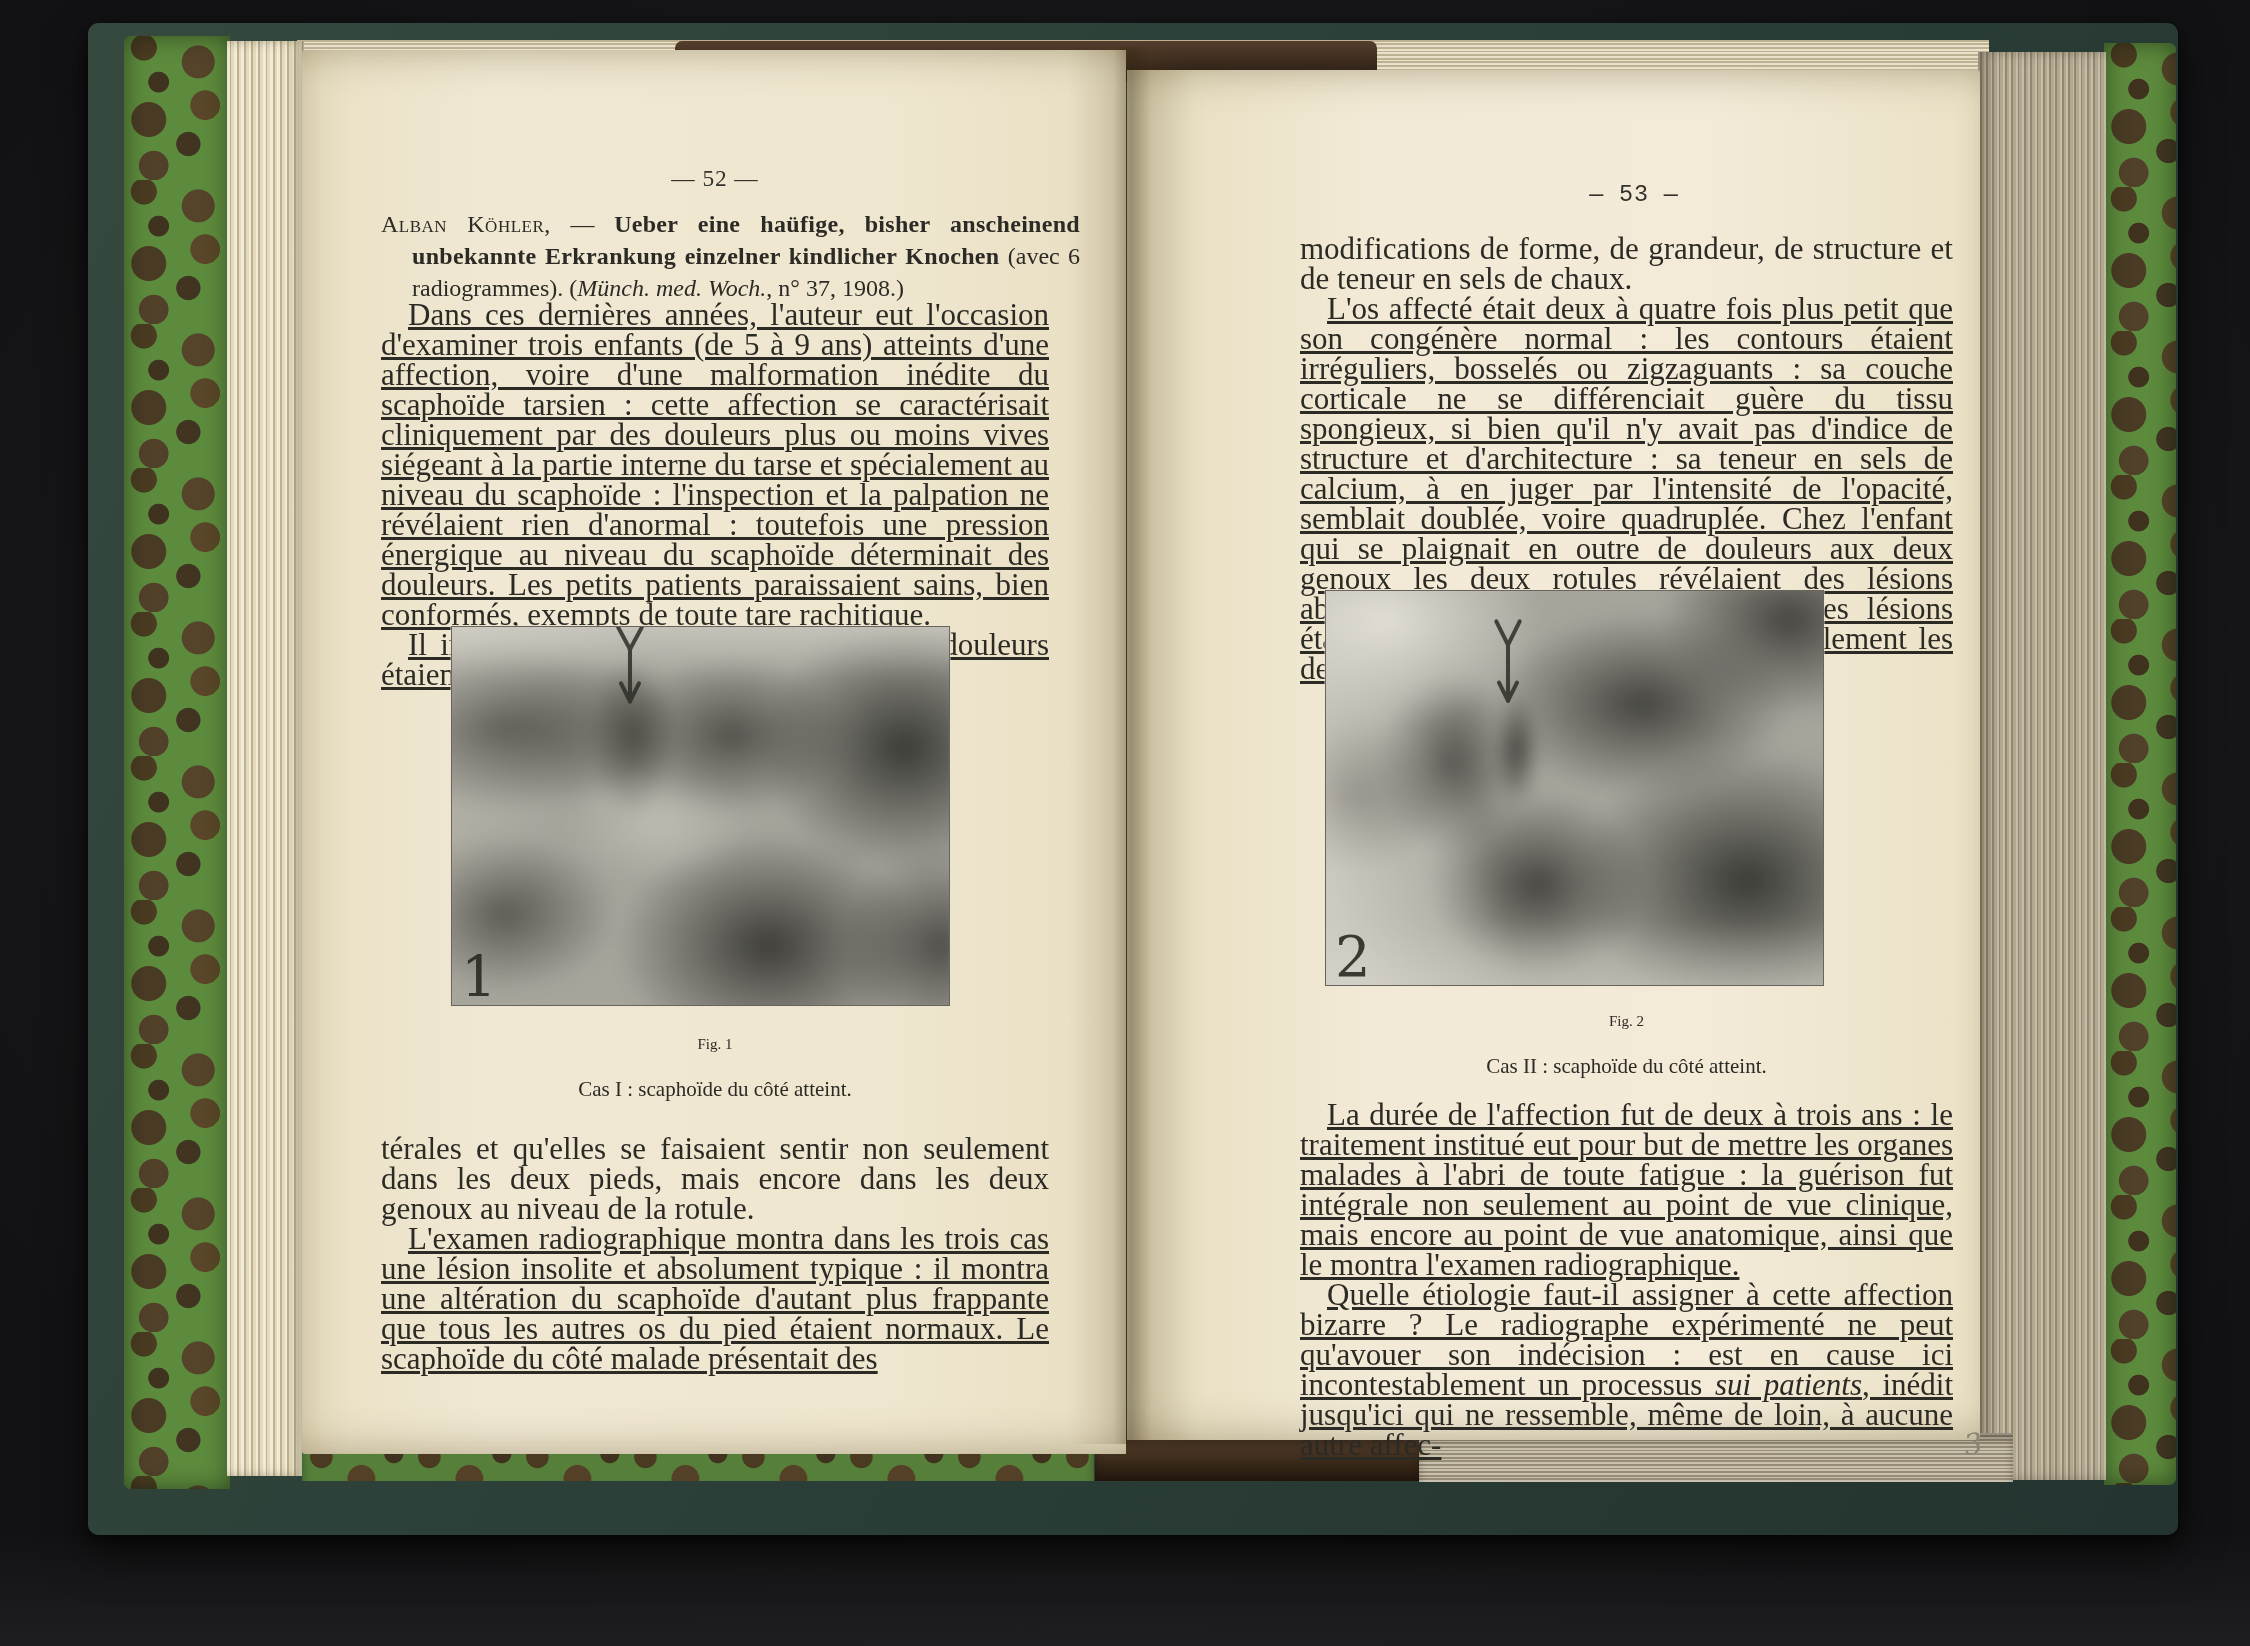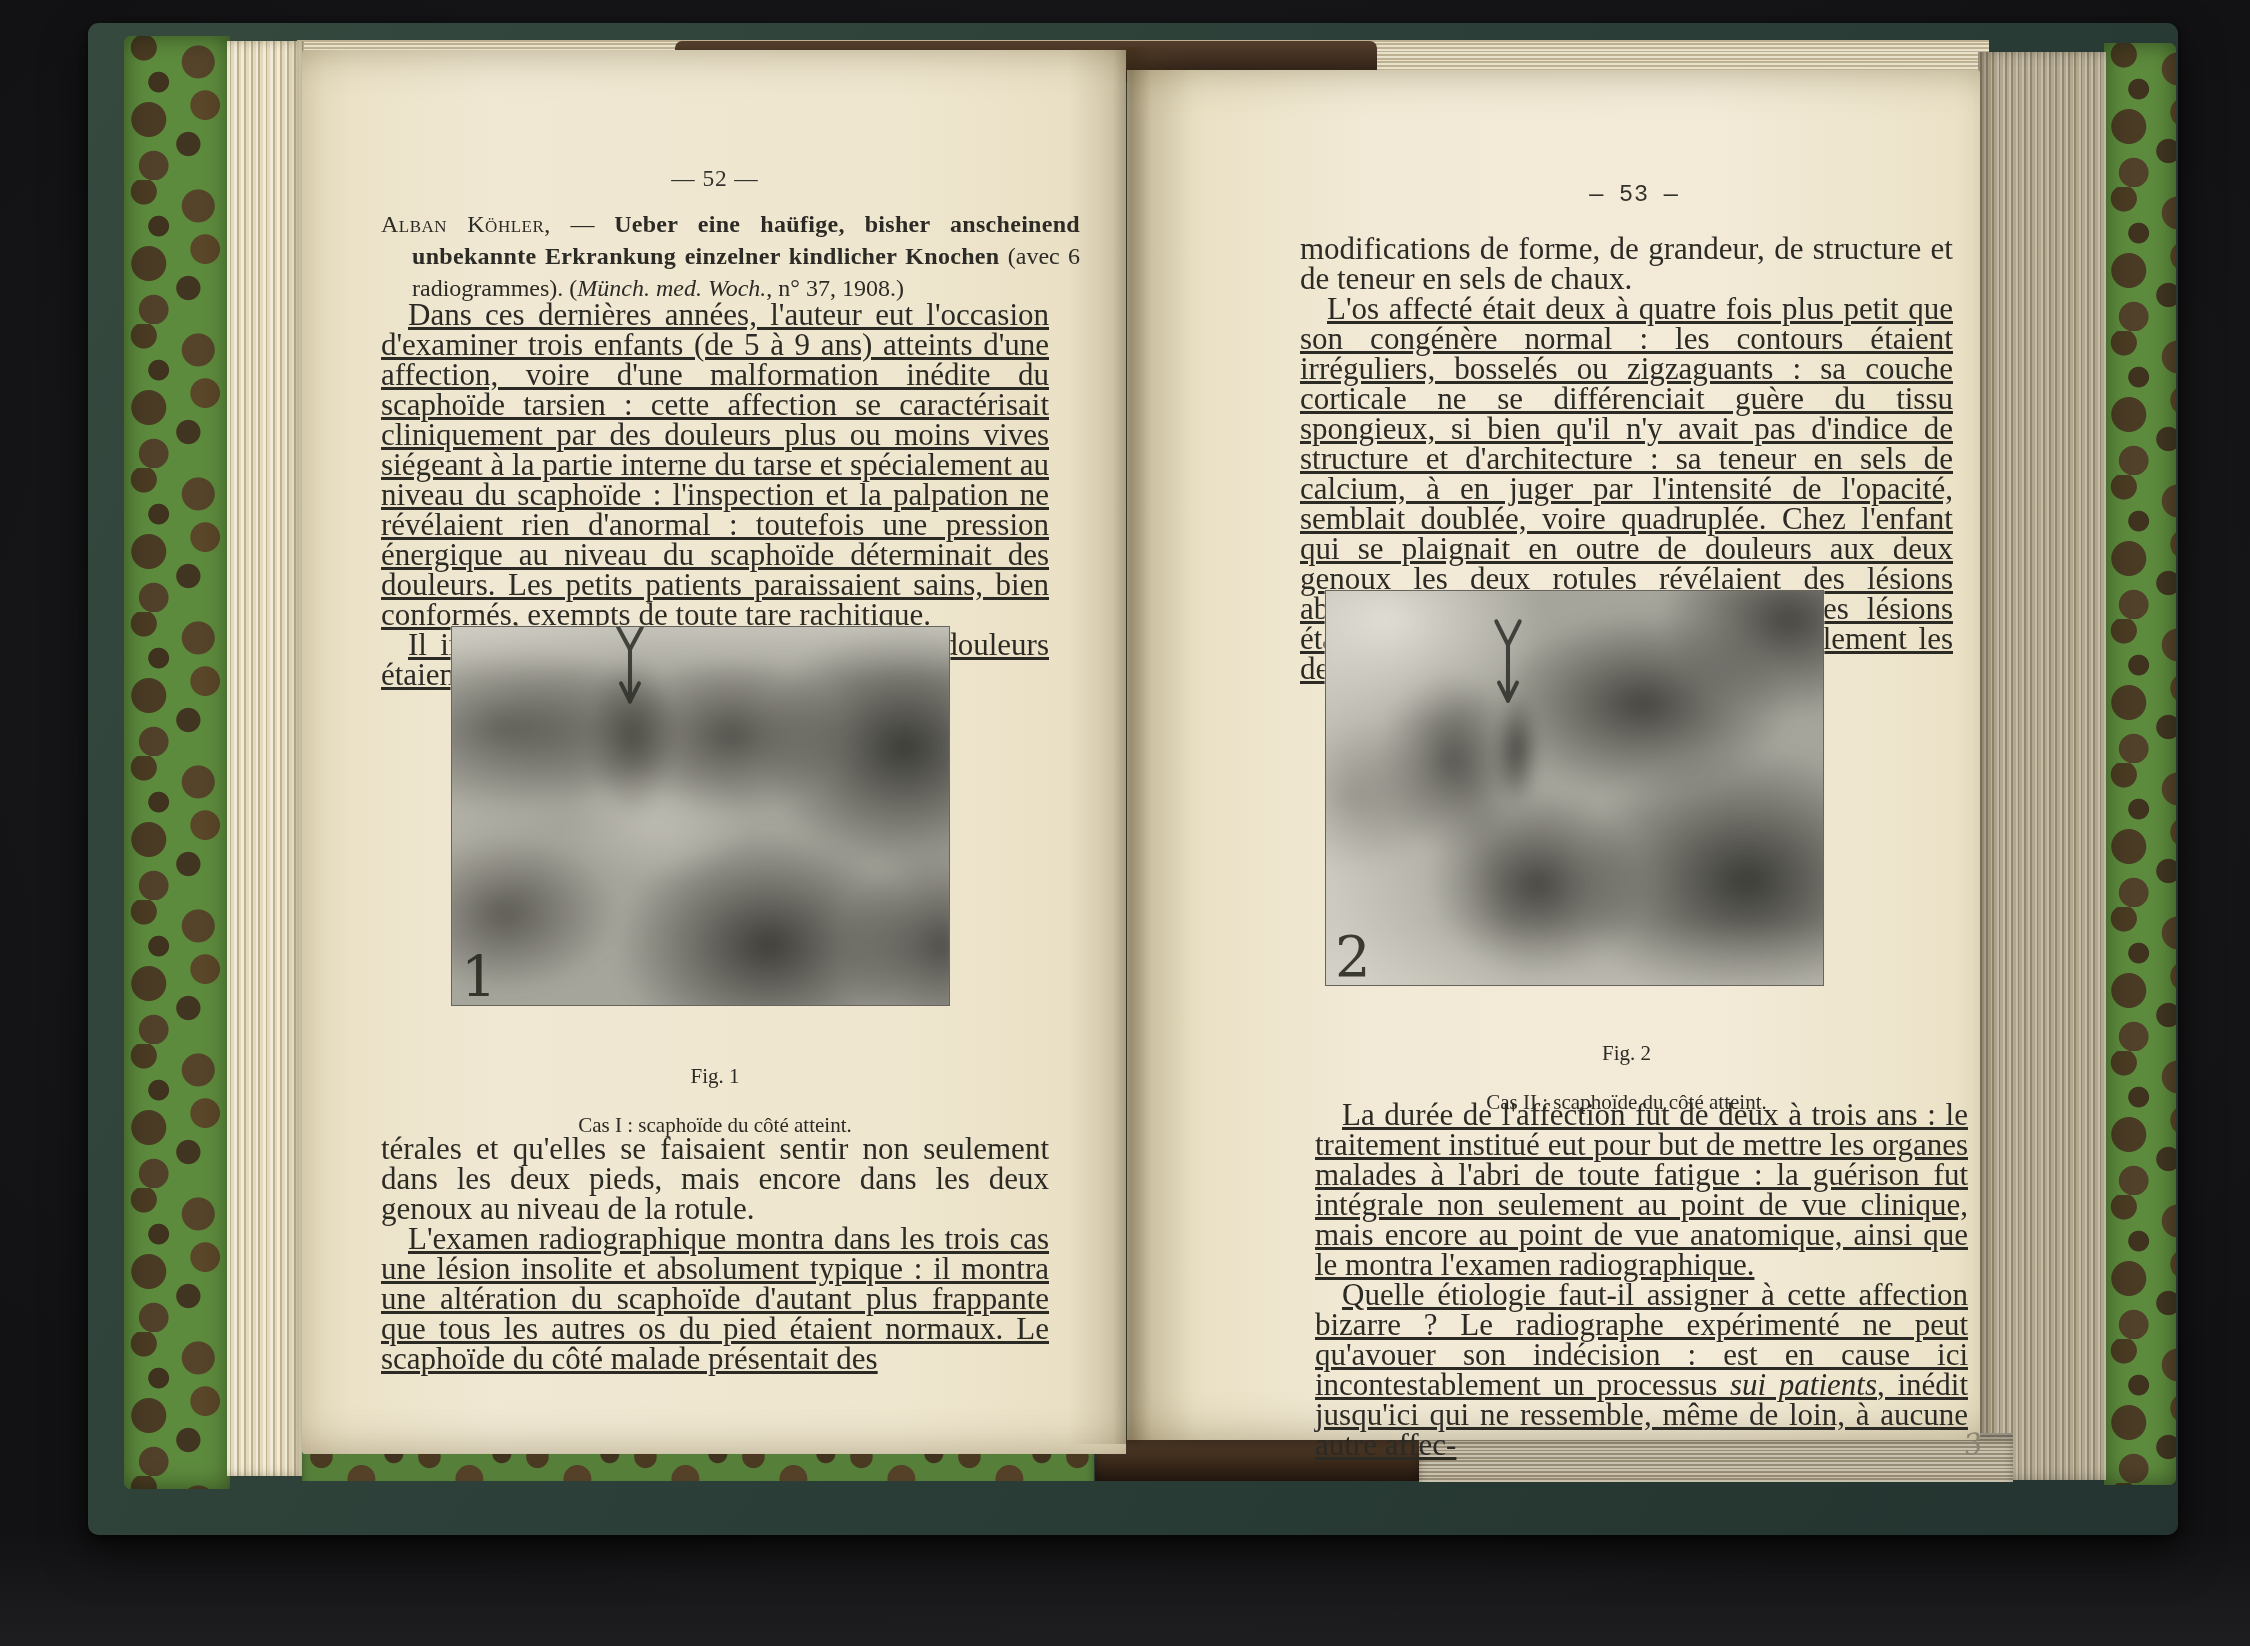--- a/index.html
+++ b/index.html
@@ -146,21 +146,21 @@
       radial-gradient(ellipse 158px 131px at 43% 73%, rgba(48,46,42,0.8), transparent 70%),
       radial-gradient(ellipse 239px 185px at 83% 72%, rgba(40,40,36,0.85), transparent 72%);
   }
   .fig-arrow { position:absolute; }
   .corner-mark {
     position:absolute; left:9px; bottom:0px;
     font-family:"DejaVu Serif",serif; font-size:56px; line-height:56px;
     color:#26261f; opacity:0.88;
   }
   .figcap { position:absolute; width:668px; text-align:center; }
-  .figcap .lab { font-size:21px; display:block;margin-top:28px; }
+  .figcap .lab { font-size:15px; display:block; }
   .figcap .cap { font-size:21px; display:block; margin-top:24px; }
 
   .pencil {
     position:absolute; font-family:"DejaVu Serif",serif; font-style:italic;
     font-size:29px; color:#8a8474; transform:rotate(-8deg);
   }
 </style>
 </head>
 <body>
 
@@ -237,21 +237,21 @@
         </g>
       </svg>
       <div class="corner-mark">2</div>
     </div>
 
     <div class="figcap" style="left:173px; top:943px; width:653px;">
       <span class="lab">Fig. 2</span>
       <span class="cap">Cas II : scaphoïde du côté atteint.</span>
     </div>
 
-    <div class="txt" style="left:188px; top:1030px; width:653px;">
+    <div class="txt" style="left:173px; top:1030px; width:653px;">
       <p class="ind">La durée de l'affection fut de deux à trois ans : le traitement institué eut pour but de mettre les organes malades à l'abri de toute fatigue : la guérison fut intégrale non seulement au point de vue clinique, mais encore au point de vue anatomique, ainsi que le montra l'examen radiographique.</p>
       <p class="ind"><span>Quelle étiologie faut-il assigner à cette affection bizarre ? Le radiographe expérimenté ne peut qu'avouer son indécision : est en cause ici incontestablement un processus </span><span class="it">sui patients</span><span>, inédit jusqu'ici qui ne ressemble, même de loin, à aucune autre affec-</span></p>
     </div>
 
     <div class="pencil" style="left:837px; top:1357px;">3</div>
   </div>
 
   <div class="gutter"></div>
 </div>
 

